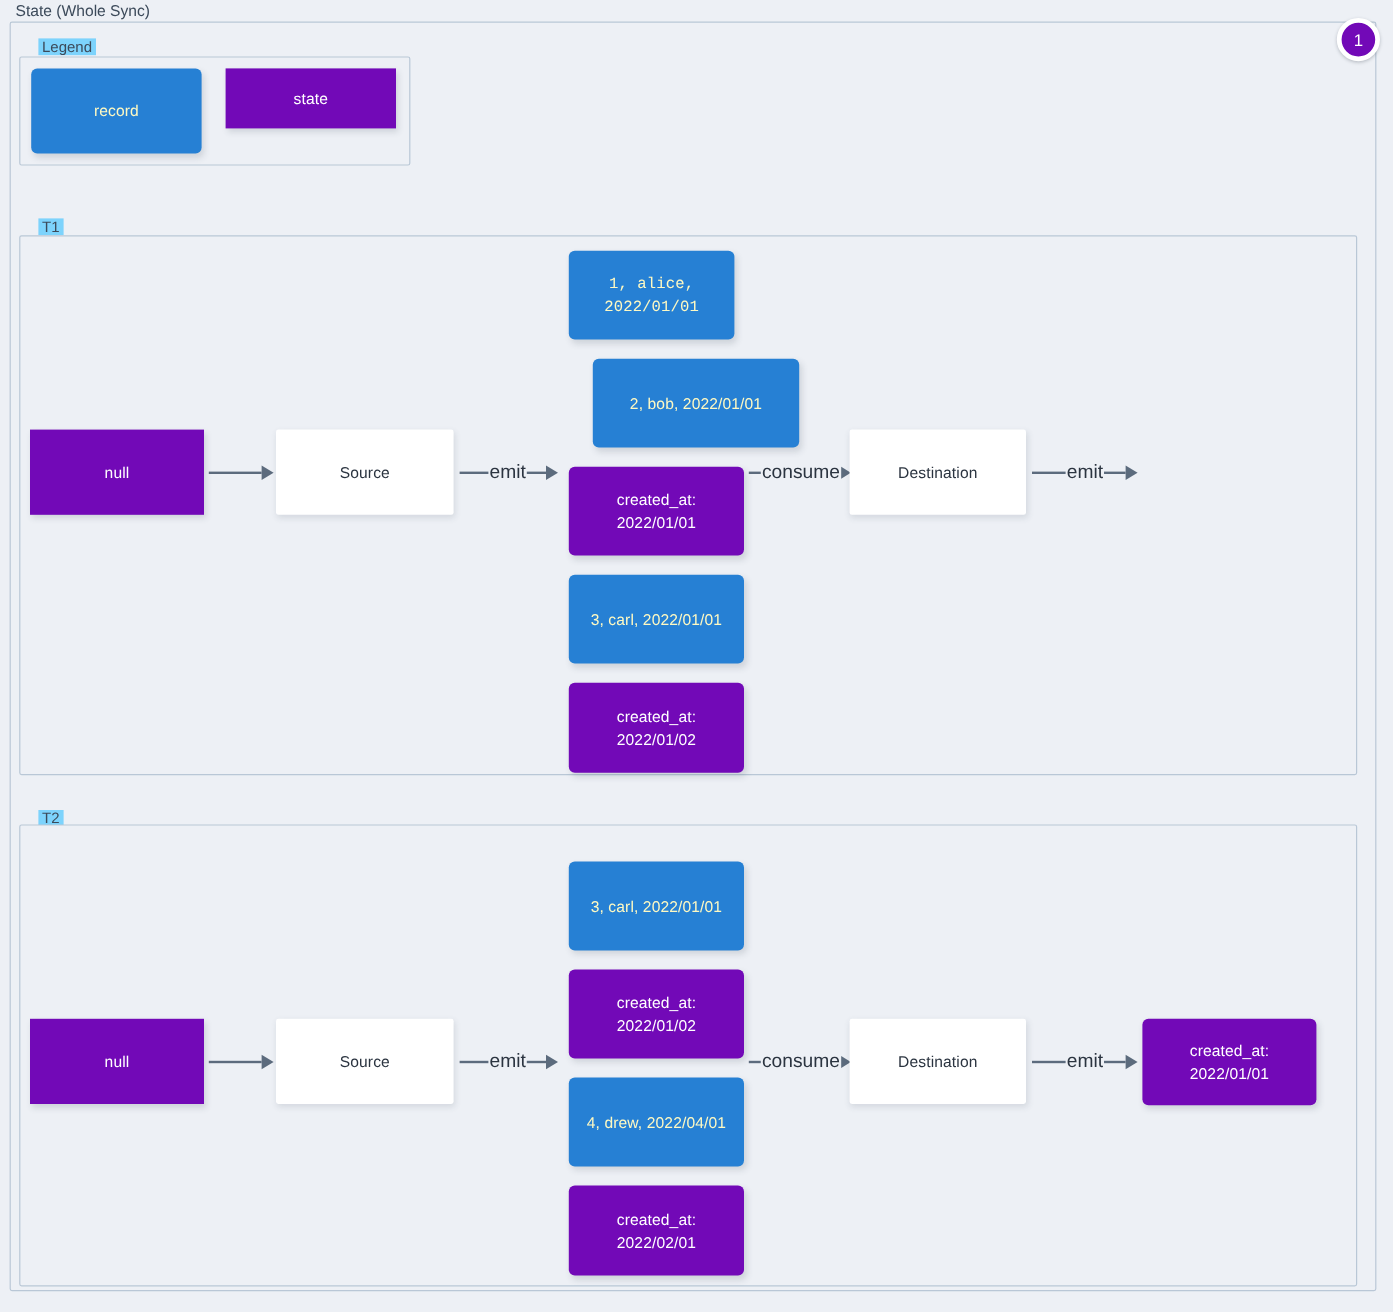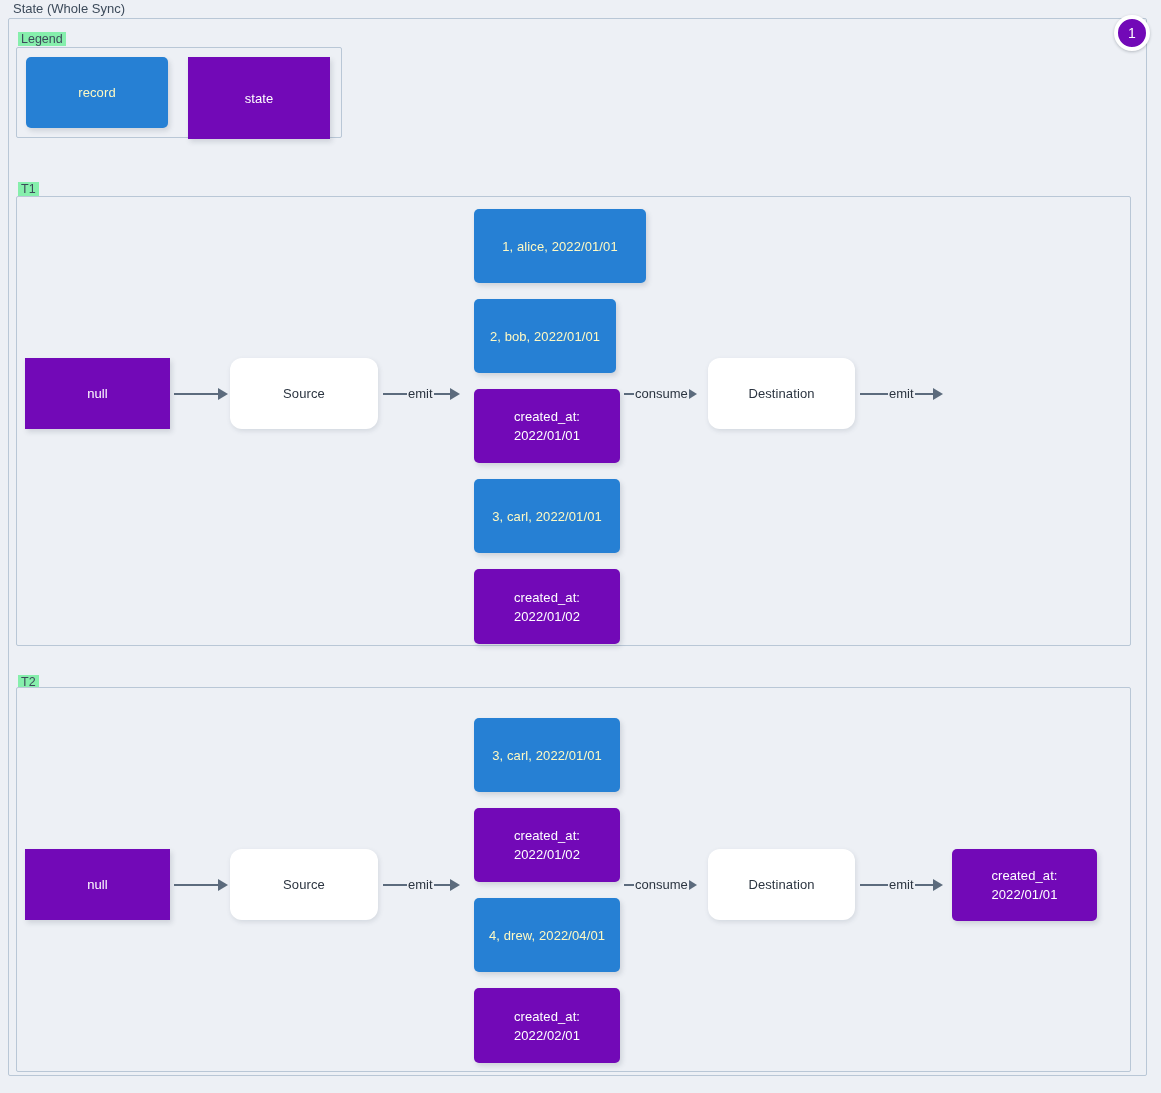--- a/index.html
+++ b/index.html
@@ -44,24 +44,25 @@
     position: absolute;
     border: 1px solid #b9c7d6;
     border-radius: 2px;
     box-sizing: border-box;
     background: #edf0f5;
   }
   .panel-title {
     position: absolute;
     font-size: 12.5px;
     color: #3c4a5a;
-    background: #86efac;
+    background: #7dd3fc;
     padding: 0 3px;
     line-height: 14px;
     white-space: nowrap;
+    margin-left: 14px;
   }
 
   
   #legend-panel { left: 16px; top: 47px; width: 326px; height: 91px; }
   #legend-title { left: 18px; top: 32px; }
 
   
   #t1-panel { left: 16px; top: 196px; width: 1115px; height: 450px; }
   #t1-title { left: 18px; top: 182px; }
   #t2-panel { left: 16px; top: 687px; width: 1115px; height: 385px; }
@@ -87,33 +88,33 @@
   }
   .node.state {
     background: #7209b7;
     color: #ffffff;
     border-radius: 0px;
   }
   .node.state.rounded { border-radius: 5px; }
   .node.process {
     background: #ffffff;
     color: #2b3440;
-    border-radius: 12px;
+    border-radius: 2px;
     box-shadow: 1px 2px 5px rgba(60,74,90,.14);
   }
 
   
   #legend-record { left: 26px; top: 57px;  width: 142px; height: 71px; }
-  #legend-state  { left: 188px; top: 57px; width: 142px; height: 82px; }
+  #legend-state  { left: 188px; top: 57px; width: 142px; height: 50px; }
 
   
   #t1-null  { left: 25px;  top: 358px; width: 145px; height: 71px; }
   #t1-source{ left: 230px; top: 358px; width: 148px; height: 71px; }
-  #t1-rec-1 { left: 474px; top: 209px; width: 172px; height: 74px; }
-  #t1-rec-2 { left: 474px; top: 299px; width: 142px; height: 74px; }
+  #t1-rec-1 { left: 474px; top: 209px; width: 138px; height: 74px; font-family: Liberation Mono, monospace; }
+  #t1-rec-2 { left: 494px; top: 299px; width: 172px; height: 74px; }
   #t1-state-1{left: 474px; top: 389px; width: 146px; height: 74px; }
   #t1-rec-3 { left: 474px; top: 479px; width: 146px; height: 74px; }
   #t1-state-2{left: 474px; top: 569px; width: 146px; height: 75px; }
   #t1-dest  { left: 708px; top: 358px; width: 147px; height: 71px; }
 
   
   #t2-null  { left: 25px;  top: 849px; width: 145px; height: 71px; }
   #t2-source{ left: 230px; top: 849px; width: 148px; height: 71px; }
   #t2-rec-1 { left: 474px; top: 718px; width: 146px; height: 74px; }
   #t2-state-1{left: 474px; top: 808px; width: 146px; height: 74px; }
@@ -127,21 +128,21 @@
     position: absolute;
     display: flex;
     align-items: center;
     height: 18px;
   }
   .edge .line {
     background: #5c6b7d;
     height: 2.6px;
   }
   .edge .label {
-    font-size: 13px;
+    font-size: 16px;
     color: #2b3440;
     padding: 0 1px;
     white-space: nowrap;
     line-height: 14px;
   }
   .arrowhead {
     width: 0; height: 0;
     border-top: 6px solid transparent;
     border-bottom: 6px solid transparent;
     border-left: 10px solid #5c6b7d;

